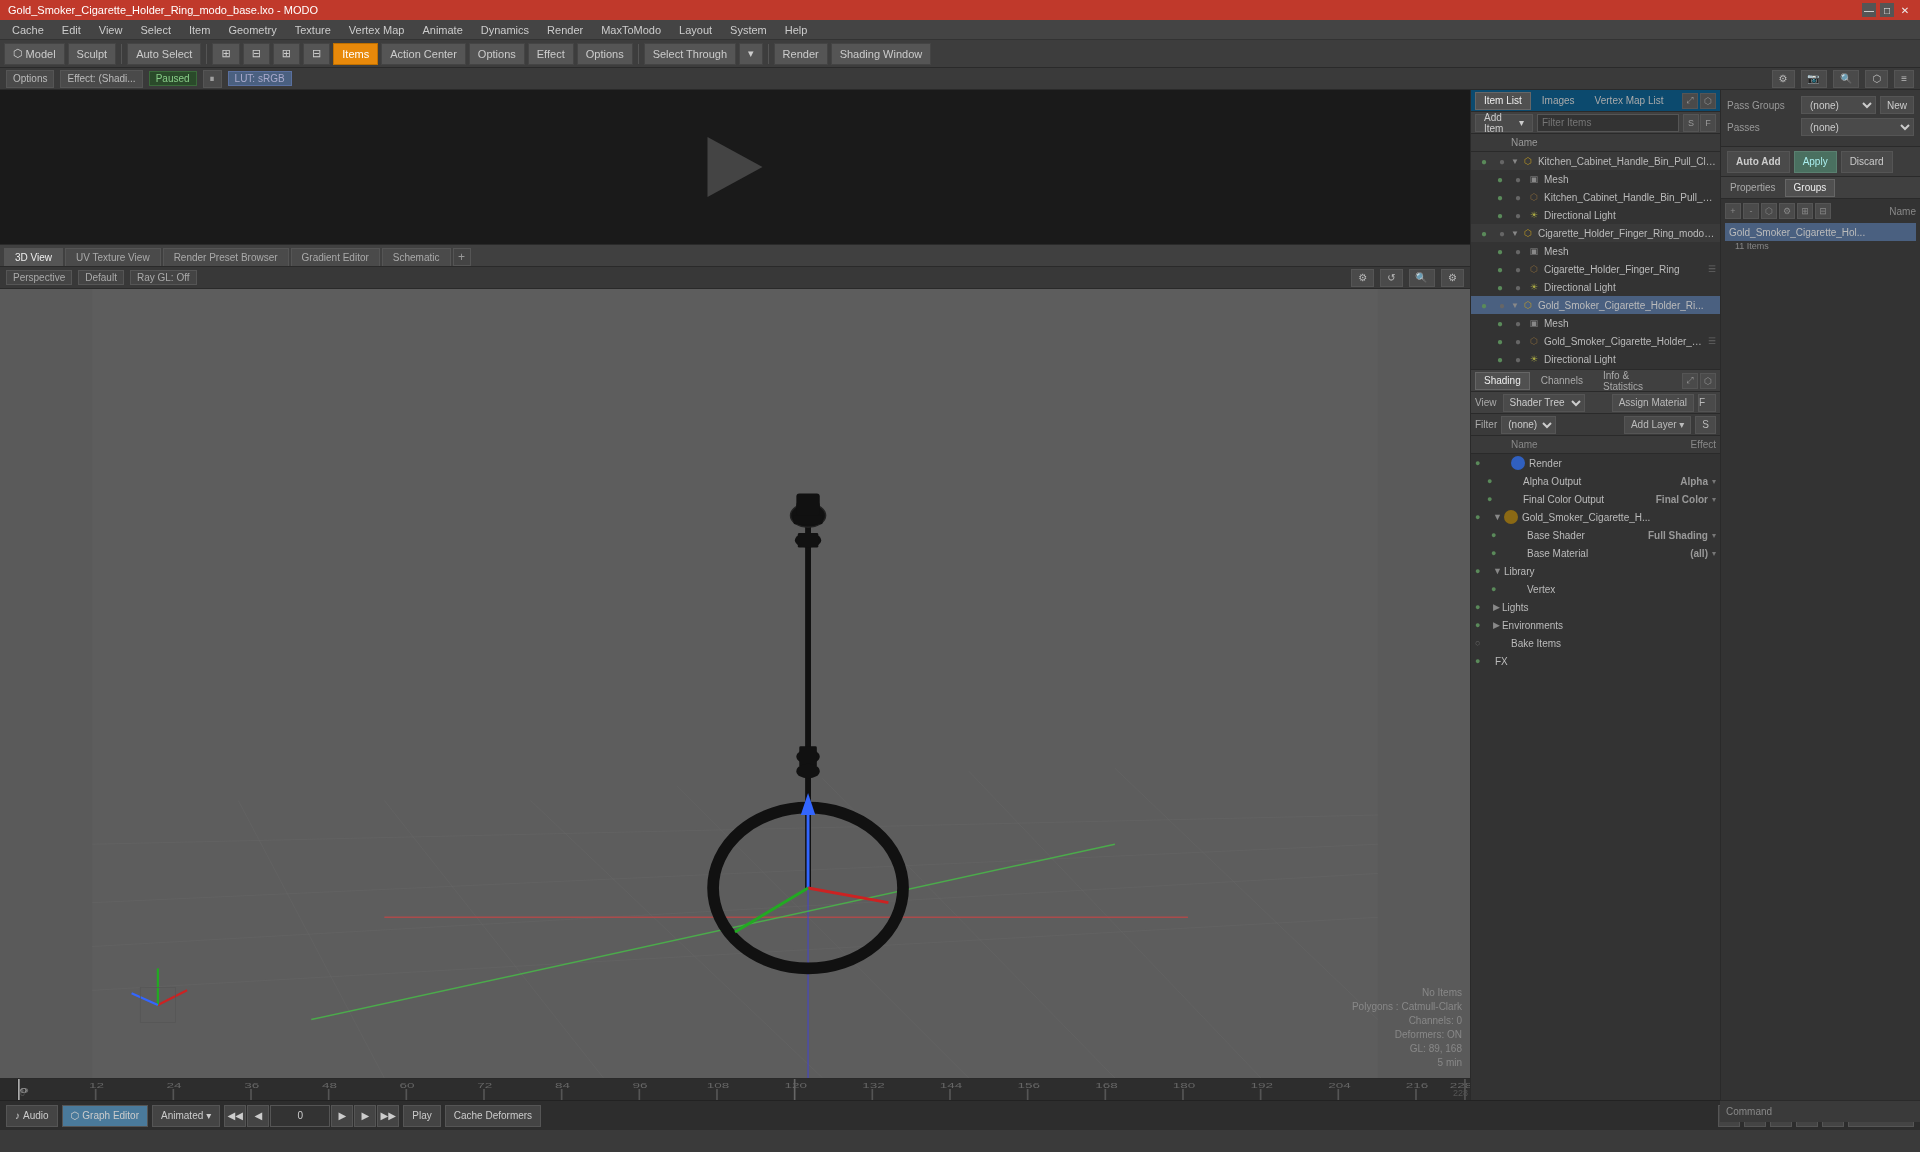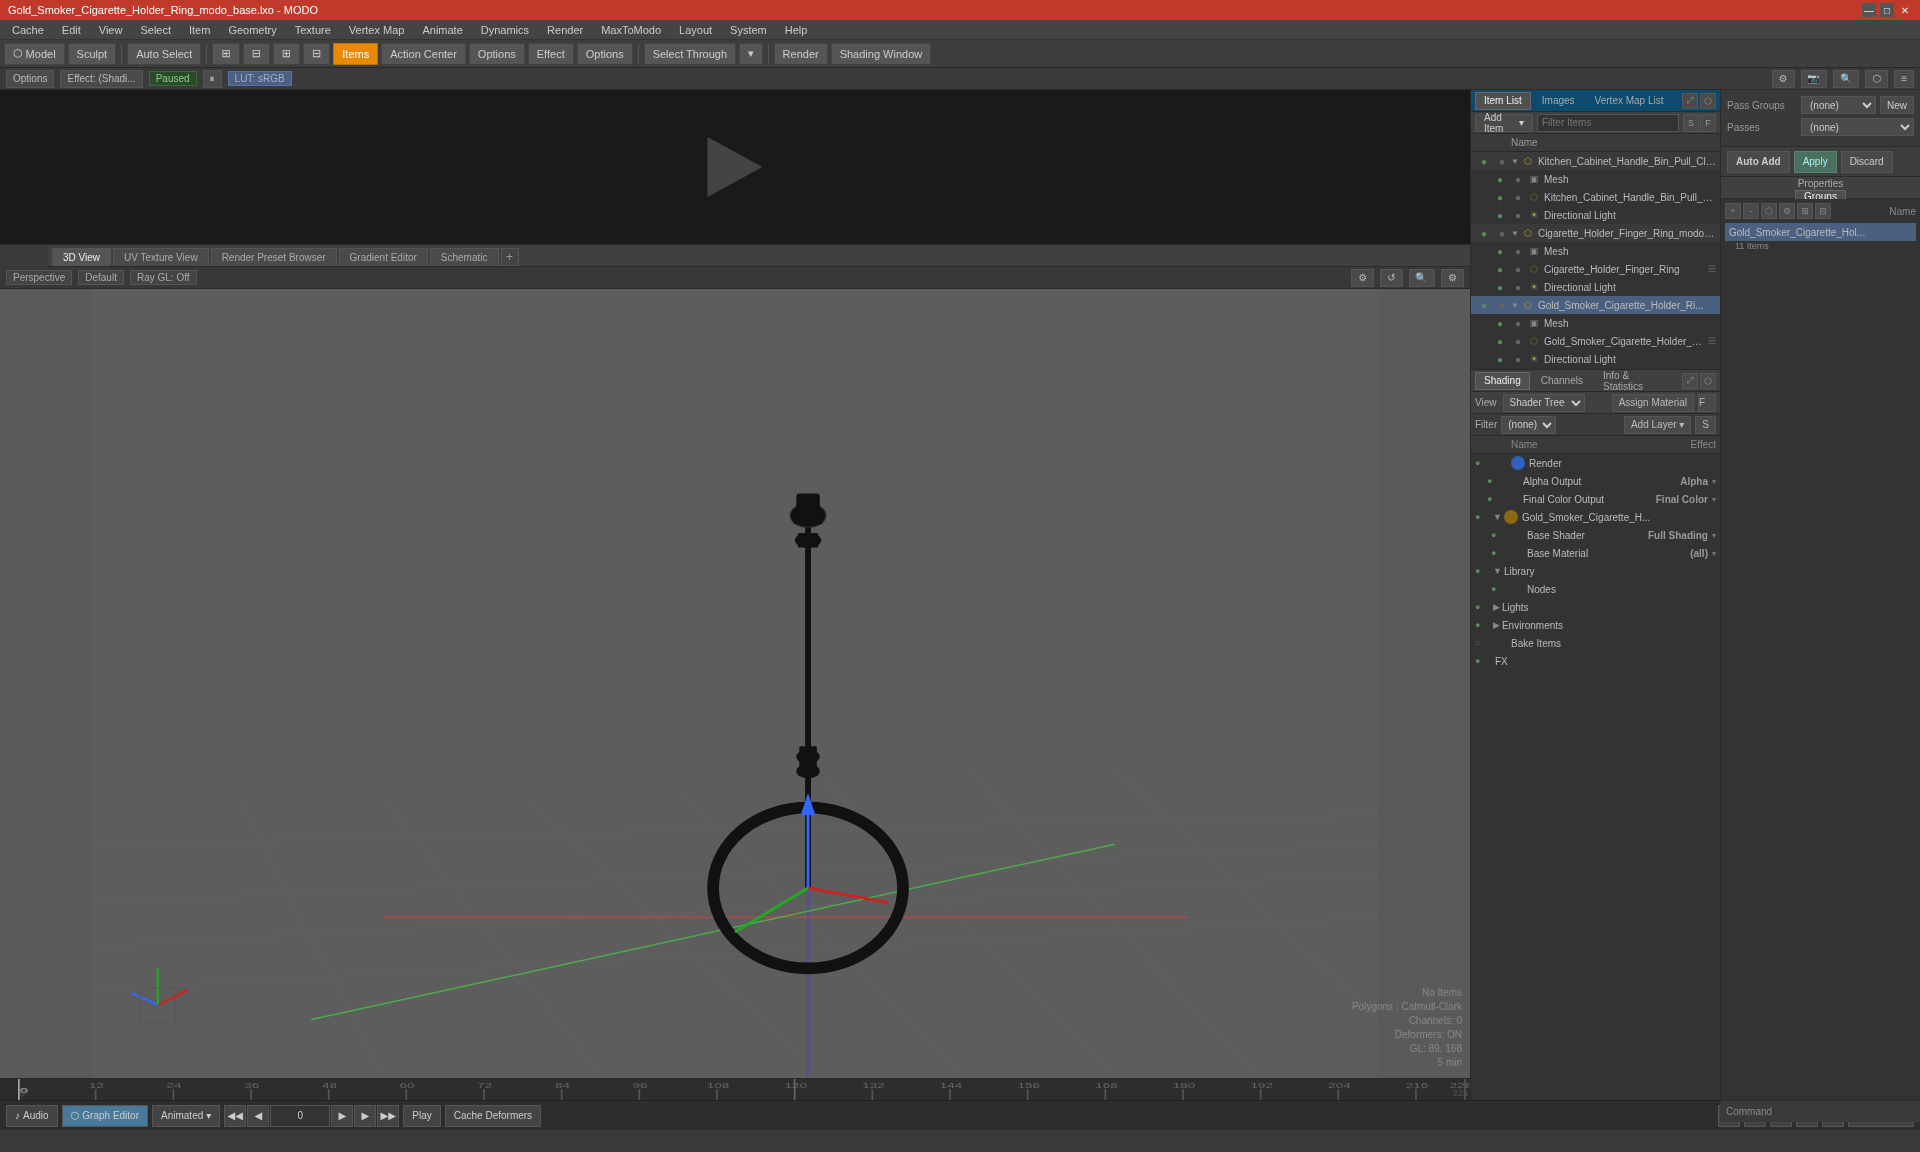--- a/index.html
+++ b/index.html
@@ -140,21 +140,20 @@
 
     
     #viewport-tabs {
       height: 22px;
       background: #404040;
       display: flex;
       align-items: flex-end;
       padding: 0 4px;
       gap: 2px;
       border-bottom: 1px solid #2a2a2a;
-      margin-left: 48px;
     }
     .vp-tab {
       height: 18px;
       padding: 0 10px;
       background: #4a4a4a;
       border: 1px solid #555;
       border-bottom: none;
       color: #aaa;
       font-size: 10px;
       cursor: pointer;
@@ -1100,21 +1099,21 @@
 
         <div class="shade-row" style="padding-left:4px;">
           <div style="width:18px; font-size:9px; color:#5a8a5a;">●</div>
           <span style="font-size:9px; color:#888; margin-right:2px;">▼</span>
           <span class="item-name-col">Library</span>
         </div>
 
         <div class="shade-row" style="padding-left:20px;">
           <div style="width:18px; font-size:9px; color:#5a8a5a;">●</div>
           <div style="width:18px;"></div>
-          <span class="item-name-col">Nodes</span>
+          <span class="item-name-col">Vertex</span>
         </div>
 
         <div class="shade-row">
           <div style="width:18px; font-size:9px; color:#5a8a5a;">●</div>
           <span style="font-size:9px; color:#888; margin-right:2px;">▶</span>
           <span class="item-name-col">Lights</span>
         </div>
 
         <div class="shade-row">
           <div style="width:18px; font-size:9px; color:#5a8a5a;">●</div>
@@ -1154,21 +1153,21 @@
         </select>
       </div>
     </div>
 
     <div style="height:30px; background:#3d3d3d; display:flex; align-items:center; padding:0 6px; gap:4px; border-bottom:1px solid #2a2a2a;">
       <button style="height:22px; padding:0 8px; background:#4a4a4a; border:1px solid #555; color:#ccc; font-size:10px; cursor:pointer;font-weight:bold;">Auto Add</button>
       <button style="height:22px; padding:0 8px; background:#4a7060; border:1px solid #5a8070; color:#aee; font-size:10px; cursor:pointer;">Apply</button>
       <button style="height:22px; padding:0 8px; background:#4a4a4a; border:1px solid #555; color:#ccc; font-size:10px; cursor:pointer;">Discard</button>
     </div>
 
-    <div id="properties-groups-tabs" style="height:22px; background:#404040; display:flex; align-items:center; border-bottom:1px solid #2a2a2a;flex-direction:column;">
+    <div id="properties-groups-tabs" style="height:22px; background:#404040; display:flex; align-items:center; border-bottom:1px solid #2a2a2a;">
       <div class="panel-tab" style="font-size:10px; padding:0 8px; height:18px; display:flex; align-items:center; color:#aaa; cursor:pointer;">Properties</div>
       <div class="panel-tab active" style="font-size:10px; padding:0 8px; height:18px; display:flex; align-items:center; cursor:pointer; background:#505050; color:#eee; border:1px solid #666;">Groups</div>
     </div>
 
     <div id="groups-content">
 
       <div class="groups-toolbar">
         <div class="groups-icon-btn">+</div>
         <div class="groups-icon-btn">-</div>
         <div class="groups-icon-btn">⬡</div>

